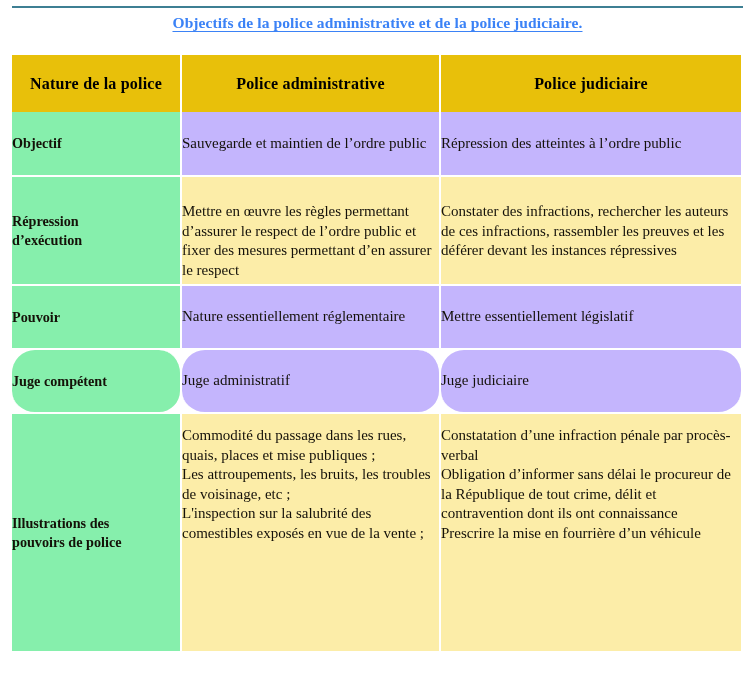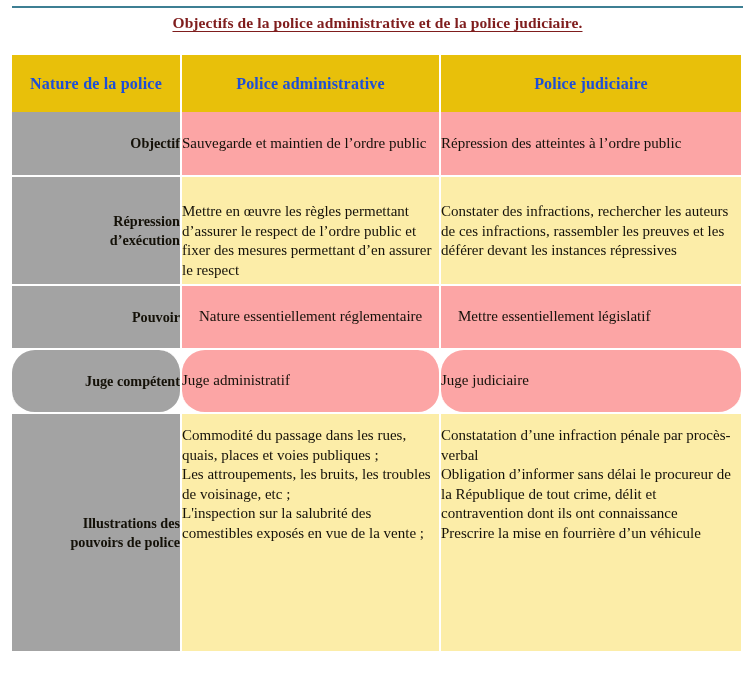--- a/index.html
+++ b/index.html
@@ -35,21 +35,21 @@
   }
 
   .doc-title {
     position: absolute;
     left: 0;
     top: 14px;
     width: 755px;
     text-align: center;
     font-size: 15.5px;
     font-weight: bold;
-    color: #7f1d1d;
+    color: #3b82f6;
     text-decoration: underline;
     text-underline-offset: 3px;
     letter-spacing: 0.1px;
     white-space: nowrap;
   }
 
   .table-wrap {
     position: absolute;
     left: 12px;
     top: 55px;
@@ -74,63 +74,63 @@
     border: 0;
     border-right: 2px solid #ffffff;
     border-bottom: 2px solid #ffffff;
   }
   table.cmp tr > *:last-child { border-right: 0; }
   table.cmp tr:last-child > * { border-bottom: 0; }
 
   
   .hdr th {
     background: #e8c00a;
-    color: #1d4ed8;
+    color: #000000;
     font-weight: bold;
     font-size: 16px;
     text-align: center;
     height: 57px;
     padding: 0 8px;
     letter-spacing: 0.2px;
   }
 
   
   td.rowlabel {
-    background: #a3a3a3;
+    background: #86efac;
     color: #141108;
     font-weight: bold;
     font-size: 14.2px;
-    text-align: right;
+    text-align: left;
     padding: 8px 10px;
     line-height: 1.32;
   }
 
   
   td.content {
     color: #14110a;
     font-size: 15px;
     line-height: 1.30;
     padding: 10px 12px 10px 12px;
     text-align: left;
   }
 
   
-  tr.band-light td.content { background: #fca5a5; }
+  tr.band-light td.content { background: #c4b5fd; }
   tr.band-deep  td.content { background: #fceda8; }
 
   td.content p {
     margin: 0 0 0 0;
   }
   td.content p + p {
   }
 
   
   tr.r-objectif td     { height: 63px; }
   tr.r-modalites td    { height: 82px; }
-  tr.r-pouvoir td      { height: 62px; padding-left: 17px; }
+  tr.r-pouvoir td      { height: 62px; }
   tr.r-regime td       { height: 62px; }
   tr.r-juge td         { height: 62px; border-radius: 23px; }
   tr.r-illustr td      { height: 225px; }
 
   tr.r-illustr td.content { vertical-align: top; padding-top: 12px; }
   tr.r-illustr td.rowlabel { vertical-align: middle; }
 
   tr.r-modalites td.content { vertical-align: top; padding-top: 25px; }
 </style>
 </head>
@@ -187,21 +187,21 @@
           <td class="content">Juge administratif</td>
           <td class="content">Juge judiciaire</td>
         </tr>
 
         <tr class="r-illustr band-deep">
           <td class="rowlabel">
             <span>Illustrations des</span><br>
             <span>pouvoirs de police</span>
           </td>
           <td class="content">
-              <p>Commodité du passage dans les rues, quais, places et voies publiques ;</p>
+              <p>Commodité du passage dans les rues, quais, places et mise publiques ;</p>
               <p>Les attroupements, les bruits, les troubles de voisinage, etc ;</p>
               <p>L'inspection sur la salubrité des comestibles exposés en vue de la vente ;</p>
             </td>
           <td class="content">
               <p>Constatation d’une infraction pénale par procès-verbal</p>
               <p>Obligation d’informer sans délai le procureur de la République de tout crime, délit et contravention dont ils ont connaissance</p>
               <p>Prescrire la mise en fourrière d’un véhicule</p>
             </td>
         </tr>
 

